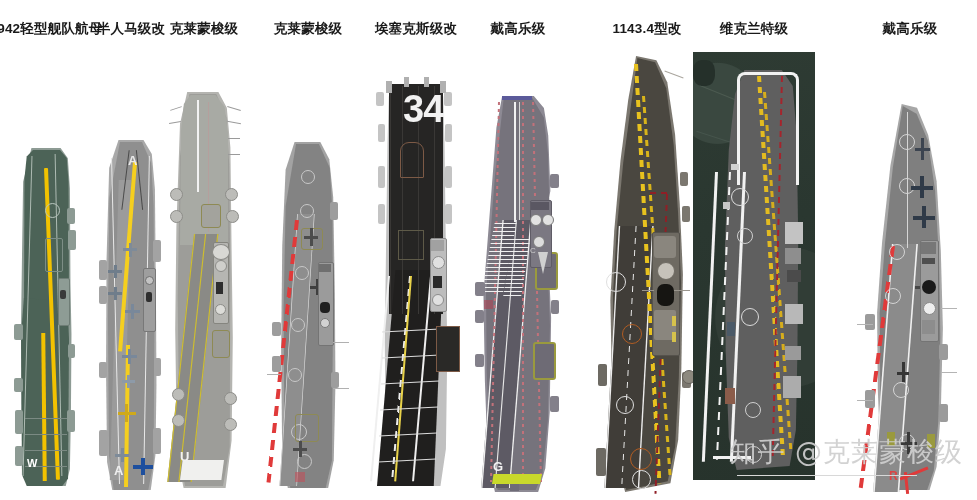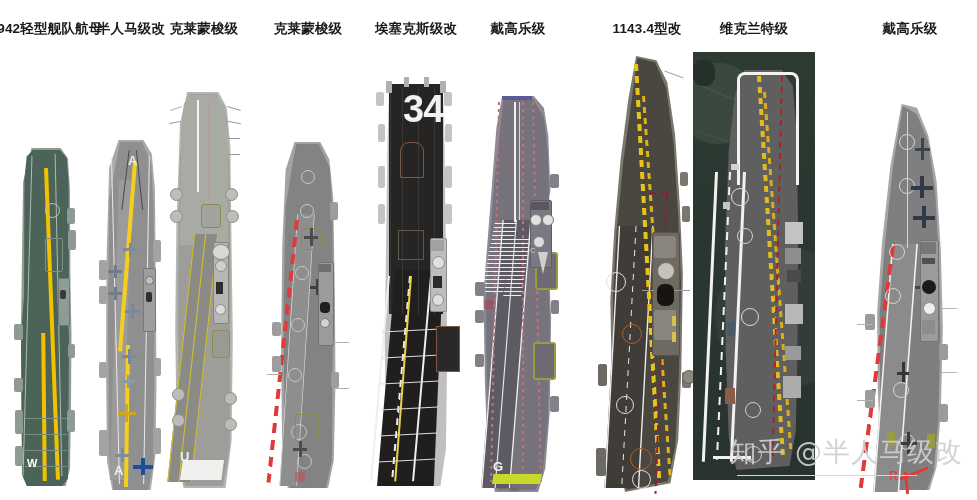--- a/index.html
+++ b/index.html
@@ -490,16 +490,16 @@
 
       <div style="position:absolute;left:16px;top:328px;width:8px;height:14px;background:#9a9a3e;"></div>
       <div style="position:absolute;left:56px;top:330px;width:8px;height:14px;background:#9a9a3e;"></div>
 
       <div style="position:absolute;left:28px;top:368px;width:30px;height:2.6px;background:#e03a3a;transform:rotate(-22deg);"></div>
       <div style="position:absolute;left:34px;top:368px;width:2.6px;height:22px;background:#e03a3a;transform:rotate(-6deg);"></div>
       <div class="marklabel" style="left:18px;top:366px;font-size:12px;color:#d44;">R</div>
     </div>
   </div>
 
-  <div class="watermark">知乎 @半人马级改</div>
+  <div class="watermark">知乎 @克莱蒙梭级</div>
   <div class="wm-rule"></div>
 
 </div>
 
 </body></html>

